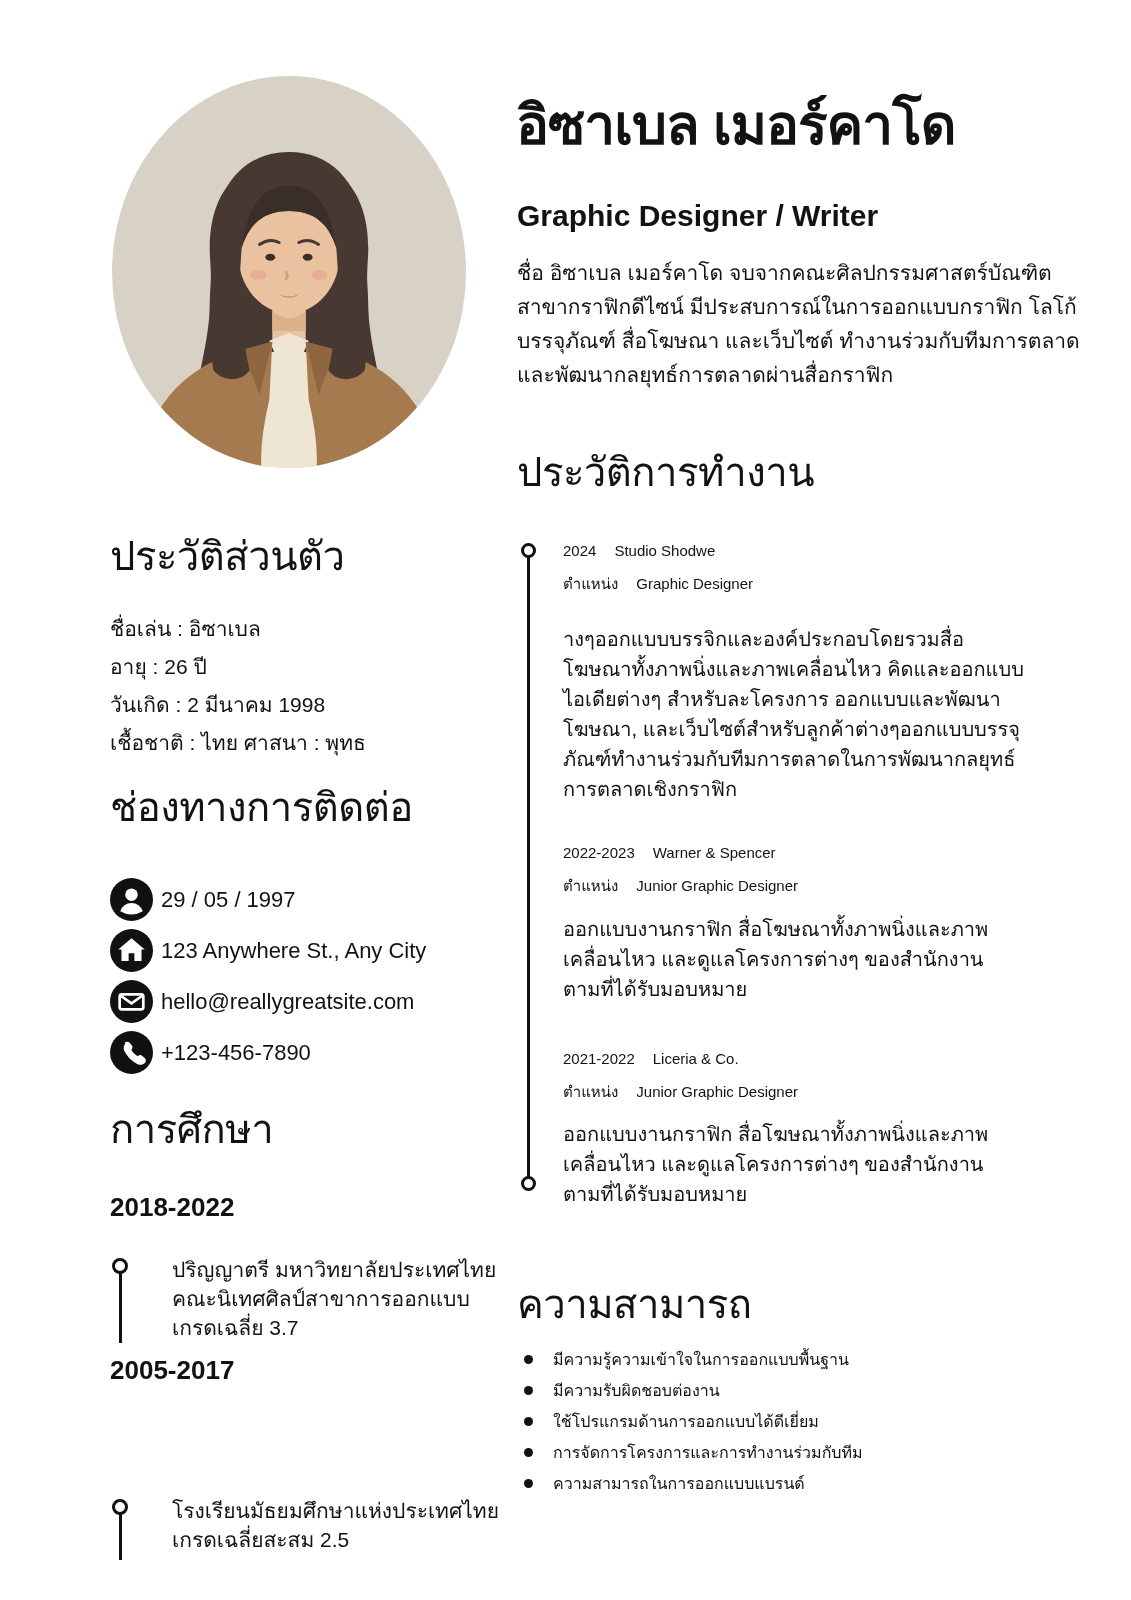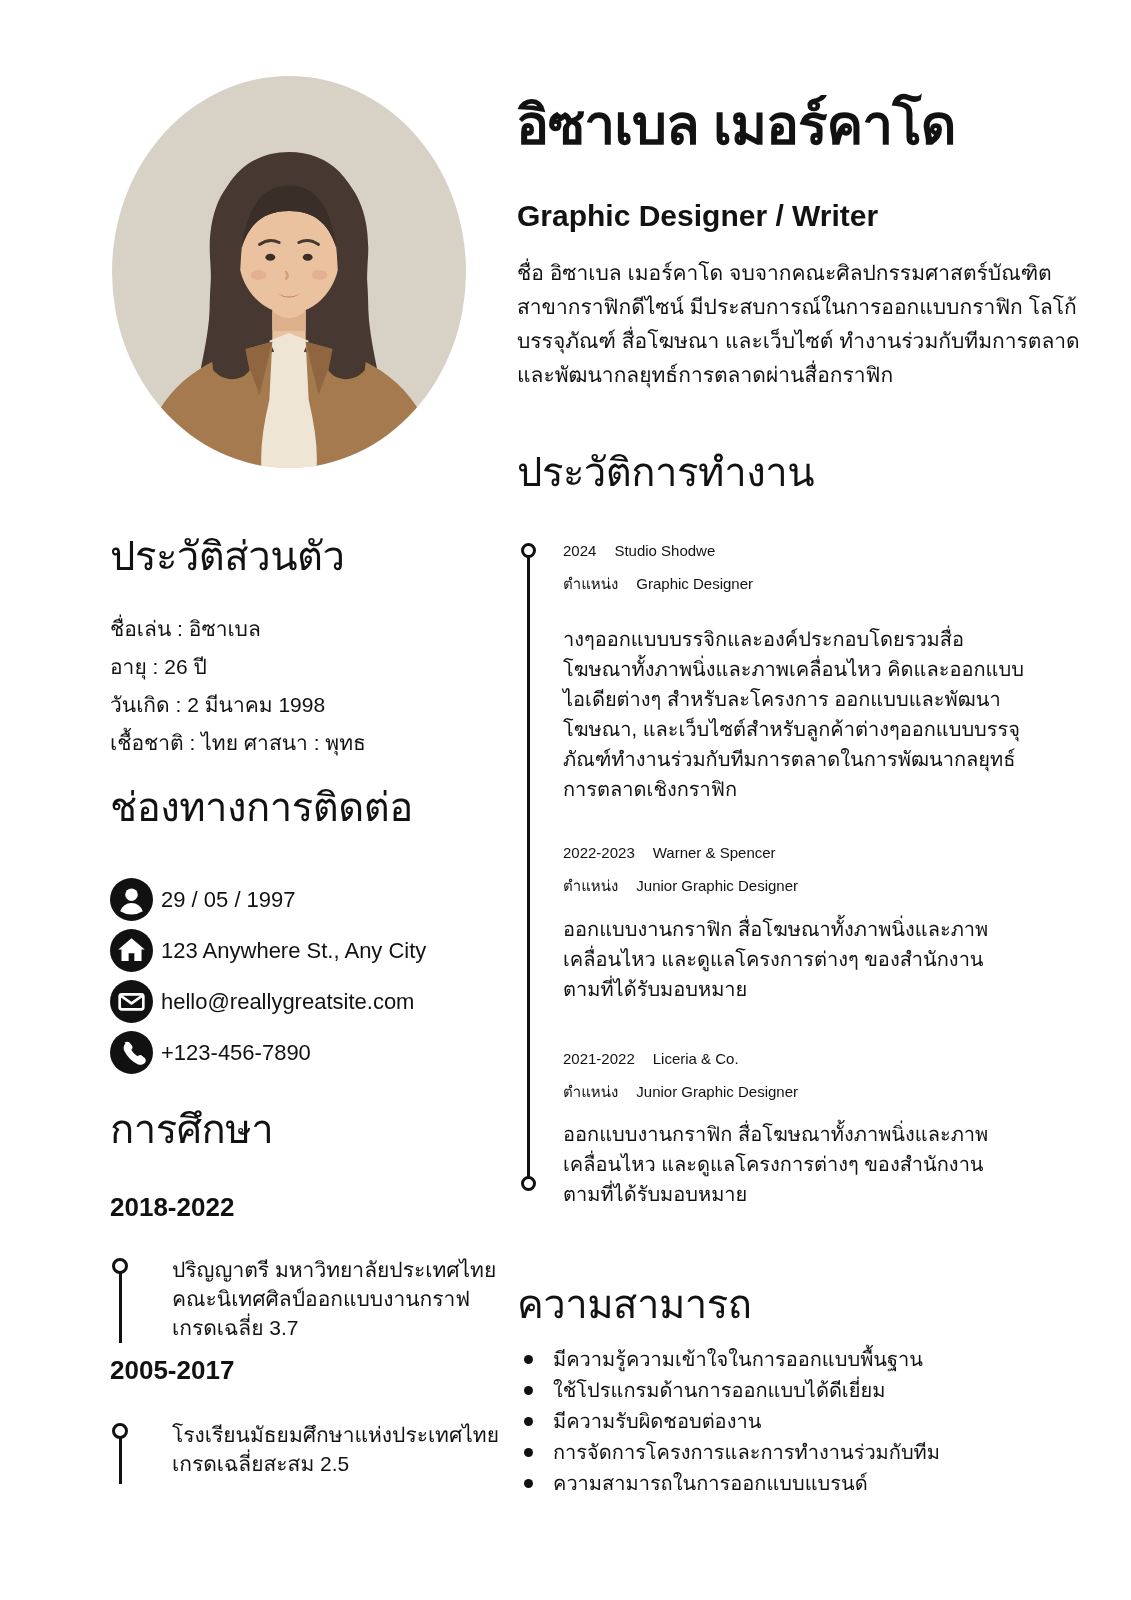--- a/index.html
+++ b/index.html
@@ -36,21 +36,21 @@
   .pin{width:16px;padding-top:3px;}
   .pin-head{width:10px;height:10px;border:3px solid #111;border-radius:50%;background:#fff;margin:0 auto;}
   .pin-stem{width:3px;background:#111;margin:-1px auto 0 auto;}
 
   
   .rail-line{left:527px;top:553px;width:3px;height:627px;background:#111;}
   .ring{width:9px;height:9px;border:3.5px solid #111;border-radius:50%;background:#fff;}
 
   
   .skills-list{list-style:none;margin:0;padding:0;}
-  .skills-list li{position:relative;padding-left:33px;font-size:20px;line-height:31px;white-space:nowrap;}
+  .skills-list li{position:relative;padding-left:33px;font-size:16px;line-height:31px;white-space:nowrap;}
   .skills-list li::before{content:"";position:absolute;left:4px;top:11px;width:9px;height:9px;border-radius:50%;background:#111;}
 </style>
 </head>
 <body>
 
 <div class="page">
 
   <div class="abs photo">
     <svg viewBox="0 0 360 400" preserveAspectRatio="xMidYMid slice">
       <rect x="0" y="0" width="360" height="400" fill="#d8d1c6"></rect>
@@ -129,27 +129,27 @@
   <div class="abs sec-heading" style="left:110px;top:1103px;">การศึกษา</div>
 
   <div class="abs period-heading" style="left:110px;top:1192px;">2018-2022</div>
   <div class="abs edu-entry" style="left:112px;top:1255px;">
     <div class="pin">
       <div class="pin-head"></div>
         <div class="pin-stem" style="height:70px;"></div>
     </div>
     <div class="edu-lines">
       <div>ปริญญาตรี มหาวิทยาลัยประเทศไทย</div>
-      <div>คณะนิเทศศิลป์ออกแบบงานกราฟ</div>
+      <div>คณะนิเทศศิลป์สาขาการออกแบบ</div>
       <div>เกรดเฉลี่ย 3.7</div>
     </div>
   </div>
 
   <div class="abs period-heading" style="left:110px;top:1355px;">2005-2017</div>
-  <div class="abs edu-entry" style="left:112px;top:1420px;">
+  <div class="abs edu-entry" style="left:112px;top:1496px;">
     <div class="pin">
       <div class="pin-head"></div>
         <div class="pin-stem" style="height:46px;"></div>
     </div>
     <div class="edu-lines">
       <div>โรงเรียนมัธยมศึกษาแห่งประเทศไทย</div>
       <div>เกรดเฉลี่ยสะสม 2.5</div>
     </div>
   </div>
 
@@ -198,19 +198,19 @@
   </div>
   <div class="abs job-desc" style="left:563px;top:1119px;">
     <div>ออกแบบงานกราฟิก สื่อโฆษณาทั้งภาพนิ่งและภาพ</div>
     <div>เคลื่อนไหว และดูแลโครงการต่างๆ ของสำนักงาน</div>
     <div>ตามที่ได้รับมอบหมาย</div>
   </div>
 
   <div class="abs sec-heading" style="left:517px;top:1278px;">ความสามารถ</div>
   <ul class="abs skills-list" style="left:520px;top:1344px;">
     <li>มีความรู้ความเข้าใจในการออกแบบพื้นฐาน</li>
+    <li>มีความรับผิดชอบต่องาน</li>
     <li>ใช้โปรแกรมด้านการออกแบบได้ดีเยี่ยม</li>
-    <li>มีความรับผิดชอบต่องาน</li>
     <li>การจัดการโครงการและการทำงานร่วมกับทีม</li>
     <li>ความสามารถในการออกแบบแบรนด์</li>
   </ul>
 
 </div>
 
 </body></html>

